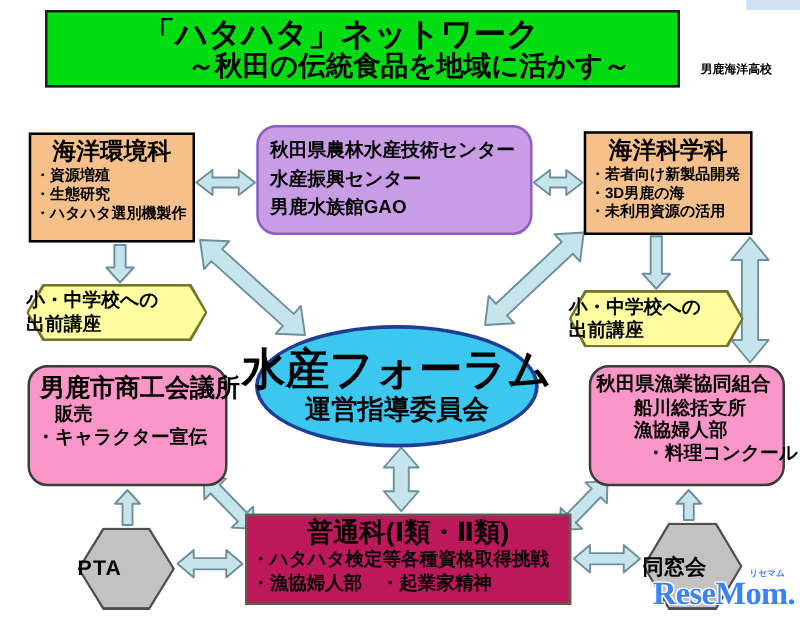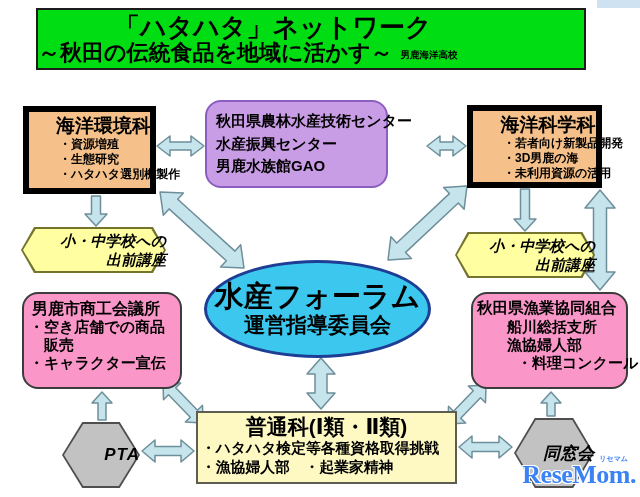--- a/index.html
+++ b/index.html
@@ -2,78 +2,78 @@
 <html><head>
 <meta charset="utf-8">
 <style>
   html,body{margin:0;padding:0;background:#fff;}
   #stage{position:relative;width:640px;height:497px;background:#ffffff;overflow:hidden;
          font-family:"Liberation Sans","DejaVu Sans",sans-serif;font-weight:bold;color:#000;}
   #arrows{position:absolute;left:0;top:0;width:640px;height:497px;z-index:1;pointer-events:none;}
   .node{position:absolute;z-index:2;box-sizing:border-box;}
 
   
-  .banner{left:36px;top:8px;width:550px;height:62px;background:#00dd12;border:2px solid #1c1c1c;
+  .banner{left:36px;top:8px;width:508px;height:62px;background:#00dd12;border:2px solid #1c1c1c;
           display:flex;flex-direction:column;justify-content:center;}
   .banner-title{font-size:26px;line-height:1.05;padding-left:76px;white-space:nowrap;}
-  .banner-sub{display:flex;align-items:flex-end;white-space:nowrap;}
+  .banner-sub{display:flex;align-items:flex-end;padding-left:112px;white-space:nowrap;gap:48px;}
   .banner-subtitle{font-size:22px;line-height:1.05;}
   .banner-credit{font-size:9.5px;margin-left:8px;margin-bottom:2px;}
   .corner-strip{position:absolute;left:597px;top:0;width:43px;height:8px;background:#cfe2f1;z-index:3;}
 
   
-  .dept{background:#f5c089;border:6px solid #000000;padding-left:27px;}
+  .dept{background:#f5c089;border:2px solid #000000;}
   .env{left:23px;top:106px;width:133px;height:88px;}
   .sci{left:467px;top:105px;width:135px;height:83px;}
   .dept-title{text-align:center;font-size:19px;line-height:1.15;margin-top:3px;white-space:nowrap;}
   .dept-line{font-size:12px;line-height:1.25;padding-left:3px;white-space:nowrap;}
 
   
-  .tech{left:205px;top:100px;width:183px;height:88px;background:#c99ce6;border:2px solid #8a5fc0;
+  .tech{left:205px;top:100px;width:221px;height:88px;background:#c99ce6;border:2px solid #8a5fc0;
         border-radius:16px;display:flex;flex-direction:column;justify-content:center;}
   .tech-line{font-size:15px;line-height:1.5;padding-left:9px;white-space:nowrap;}
 
   
   .hex{position:absolute;z-index:2;}
   .hex-border{position:absolute;inset:0;}
   .hex-fill{position:absolute;inset:2px;}
   .outreach .hex-border{background:#74742c;clip-path:polygon(9% 0%,91% 0%,100% 50%,91% 100%,9% 100%,0% 50%);}
   .outreach .hex-fill{background:#ffffa2;clip-path:polygon(9% 0%,91% 0%,100% 50%,91% 100%,9% 100%,0% 50%);}
   .gray .hex-border{background:#4e4e4e;clip-path:polygon(26% 0%,74% 0%,100% 50%,74% 100%,26% 100%,0% 50%);}
   .gray .hex-fill{background:#c2c2c2;clip-path:polygon(26% 0%,74% 0%,100% 50%,74% 100%,26% 100%,0% 50%);}
-  .hex-label{position:absolute;inset:0;display:flex;flex-direction:column;align-items:flex-end;
-             justify-content:center;z-index:1;white-space:nowrap;font-style:italic;}
+  .hex-label{position:absolute;inset:0;display:flex;flex-direction:column;align-items:flex-start;
+             justify-content:center;z-index:1;white-space:nowrap;}
   .outreach-left{left:21px;top:227px;width:145px;height:46px;}
   .outreach-right{left:455px;top:232px;width:140px;height:46px;}
   .outreach .hex-label{font-size:15px;line-height:1.3;}
   .pta{left:62px;top:422px;width:78px;height:66px;}
   .pta .hex-label{font-size:17px;letter-spacing:1px;}
   .alumni{left:514px;top:418px;width:80px;height:70px;}
   .alumni .hex-label{font-size:17px;}
 
   
   .forum{left:204px;top:260px;width:227px;height:98px;background:#3cc8ee;border:3px solid #1d3e94;
          border-radius:50%;display:flex;flex-direction:column;align-items:center;justify-content:center;}
-  .forum-title{font-size:29px;line-height:1.05;white-space:nowrap;}
+  .forum-title{font-size:35px;line-height:1.05;white-space:nowrap;}
   .forum-sub{font-size:21px;line-height:1.2;white-space:nowrap;}
 
   
   .partner{background:#fb96c8;border:2px solid #3c3c3c;border-radius:16px;padding-top:5px;}
   .chamber{left:22px;top:292px;width:160px;height:97px;}
-  .chamber-title{font-size:16px;line-height:1.2;padding-left:8px;white-space:nowrap;}
+  .chamber-title{font-size:20px;line-height:1.2;padding-left:8px;white-space:nowrap;}
   .p-line{font-size:15px;line-height:1.2;white-space:nowrap;}
   .chamber .p-line{padding-left:5px;}
   .chamber .p-line.indent{padding-left:20px;}
   .fishery{left:471px;top:292px;width:157px;height:97px;}
   .fishery-title{font-size:15.5px;line-height:1.2;padding-left:4px;white-space:nowrap;}
   .fishery .p-line{padding-left:12px;margin-left:22px;}
   .fishery .p-line.indent{padding-left:22px;text-align:right;}
 
   
-  .course{left:196px;top:411px;width:261px;height:73px;background:#fef9c3;border:2px solid #5d5d51;}
+  .course{left:196px;top:411px;width:261px;height:73px;background:#be185d;border:2px solid #5d5d51;}
   .course-title{text-align:center;font-size:21px;line-height:1.15;margin-top:2px;white-space:nowrap;}
   .course-line{font-size:14.8px;line-height:1.25;padding-left:3px;white-space:nowrap;}
 
   
   .watermark{position:absolute;right:4px;bottom:7px;z-index:5;color:#3b82f6;font-family:Liberation Serif, serif;}
   .wm-text{font-size:26px;letter-spacing:-0.5px;
     text-shadow:1px 1px 0 #fff,-1px -1px 0 #fff,1px -1px 0 #fff,-1px 1px 0 #fff,
                 0 1px 0 #fff,0 -1px 0 #fff,1px 0 0 #fff,-1px 0 0 #fff;}
   .wm-ruby{position:absolute;top:-6px;right:8px;font-size:7px;letter-spacing:0;}
 </style>
@@ -146,21 +146,20 @@
     </div>
   </div>
 
   <div class="node forum">
     <div class="forum-title">水産フォーラム</div>
     <div class="forum-sub">運営指導委員会</div>
   </div>
 
   <div class="node partner chamber">
     <div class="chamber-title">男鹿市商工会議所</div>
-    <div class="p-line">・空き店舗での商品</div>
     <div class="p-line indent">販売</div>
     <div class="p-line">・キャラクター宣伝</div>
   </div>
 
   <div class="node partner fishery">
     <div class="fishery-title">秋田県漁業協同組合</div>
     <div class="p-line">船川総括支所</div>
     <div class="p-line">漁協婦人部</div>
     <div class="p-line indent">・料理コンクール</div>
   </div>

